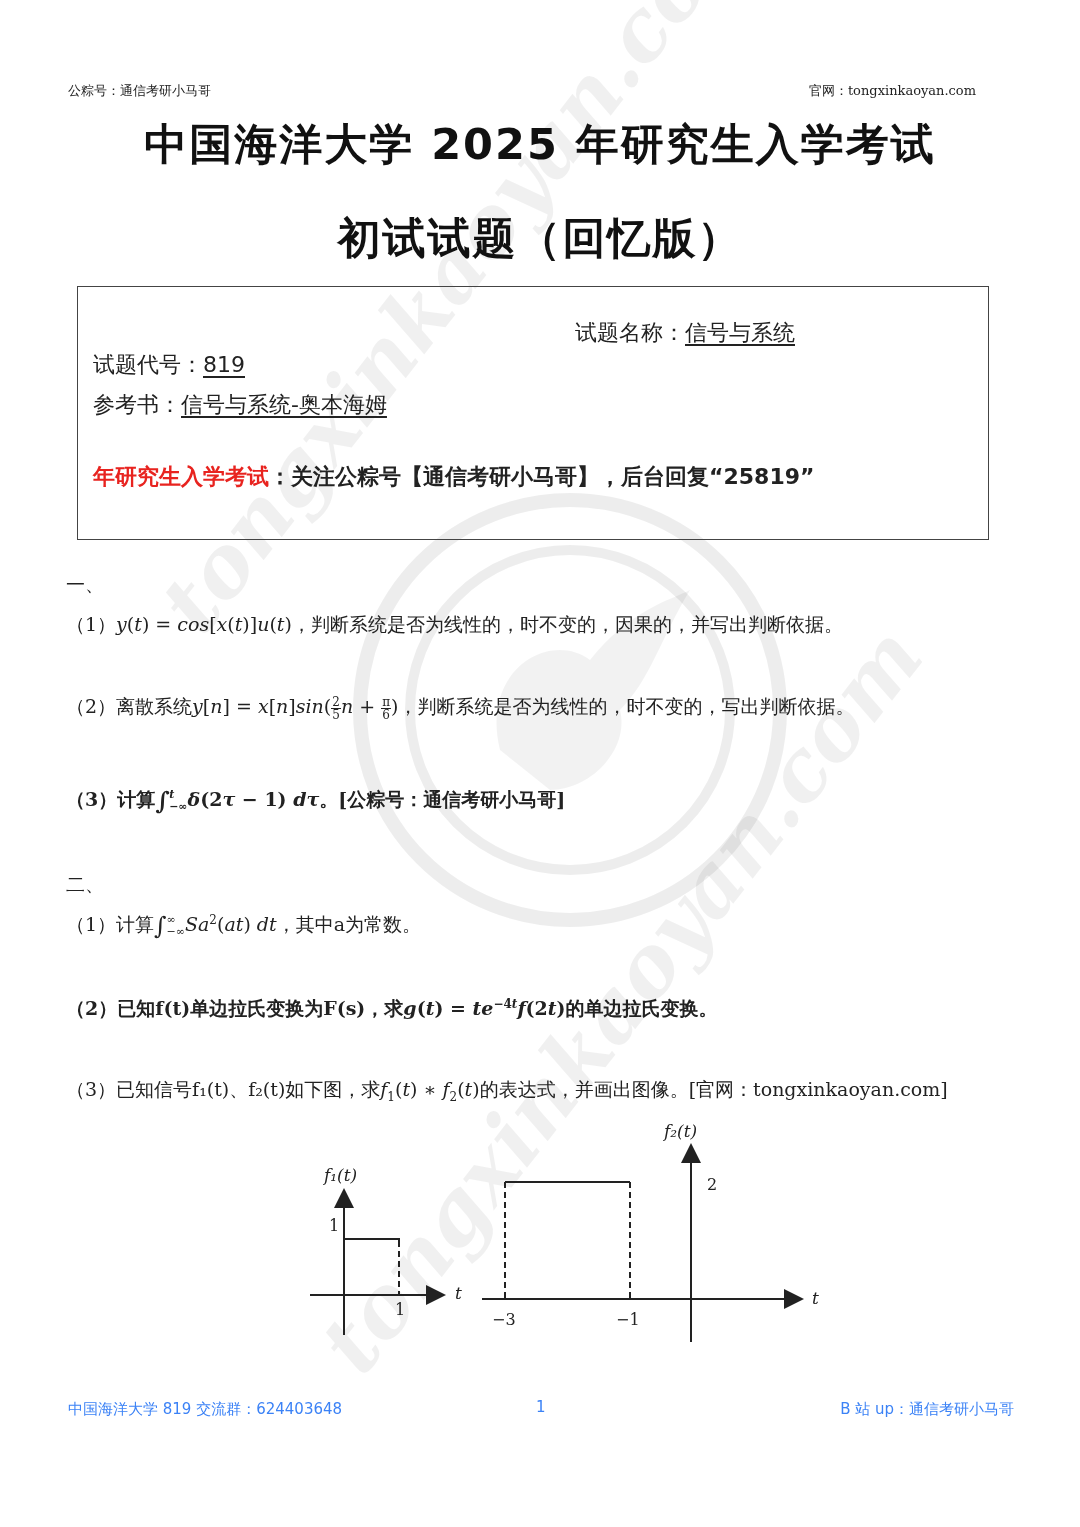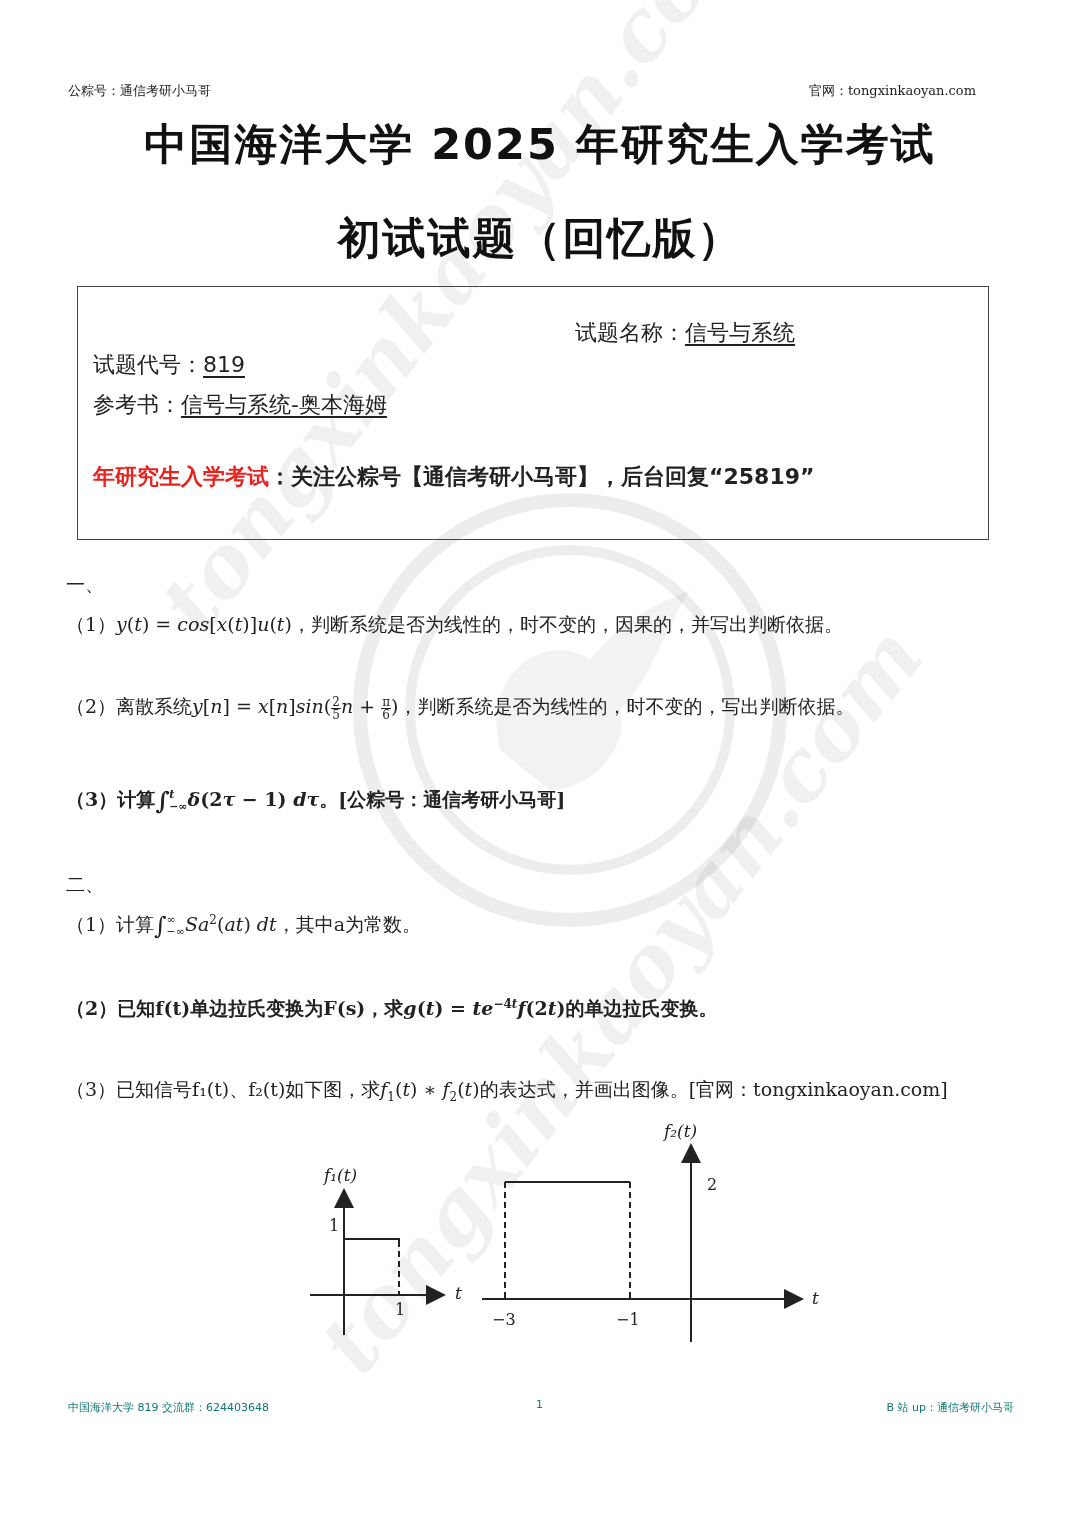--- a/index.html
+++ b/index.html
@@ -14,21 +14,21 @@
   .q{font-size:19px;color:#222;white-space:nowrap;}
   .m{font-style:italic;font-family:"DejaVu Serif","Liberation Serif",serif;}
   .frac{display:inline-block;vertical-align:middle;text-align:center;font-size:12px;line-height:12px;font-style:normal;}
   .frac span{display:block;}
   .frac .num{border-bottom:1px solid #222;padding:0 1px;}
   .sup{font-size:12px;vertical-align:super;}
   .sub{font-size:12px;vertical-align:sub;}
   .int{font-size:24px;vertical-align:middle;}
   .lims{display:inline-block;vertical-align:middle;font-size:11px;line-height:12px;}
   .lims span{display:block;}
-  .footer{font-size:11px;color:#0f766e;font-family:"DejaVu Sans","Liberation Sans",sans-serif;}
+  .footer{font-size:15px;color:#3b82f6;font-family:"DejaVu Sans","Liberation Sans",sans-serif;}
   .wm-text{font-family:"DejaVu Serif","Liberation Serif",serif;font-weight:bold;font-style:italic;color:rgba(0,0,0,0.06);white-space:nowrap;}
 </style>
 </head>
 <body>
 
 <div class="abs wm-text" style="left:140px;top:310px;font-size:84px;transform:rotate(-52deg);transform-origin:left top;top:590px;">tongxinkaoyan.com</div>
 <div class="abs wm-text" style="left:300px;top:1330px;font-size:84px;transform:rotate(-52deg);transform-origin:left top;">tongxinkaoyan.com</div>
 <svg class="abs" style="left:330px;top:490px;" width="480" height="440" viewBox="0 0 480 440">
   <circle cx="240" cy="220" r="210" fill="none" stroke="rgba(0,0,0,0.07)" stroke-width="14"></circle>
   <circle cx="240" cy="220" r="160" fill="none" stroke="rgba(0,0,0,0.07)" stroke-width="10"></circle>

